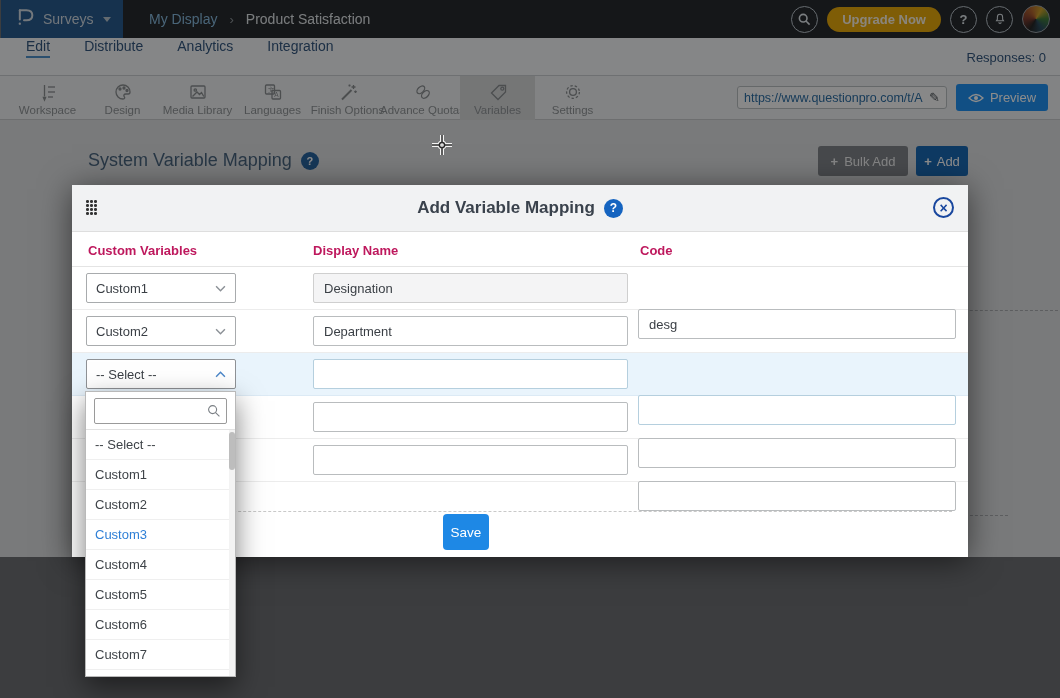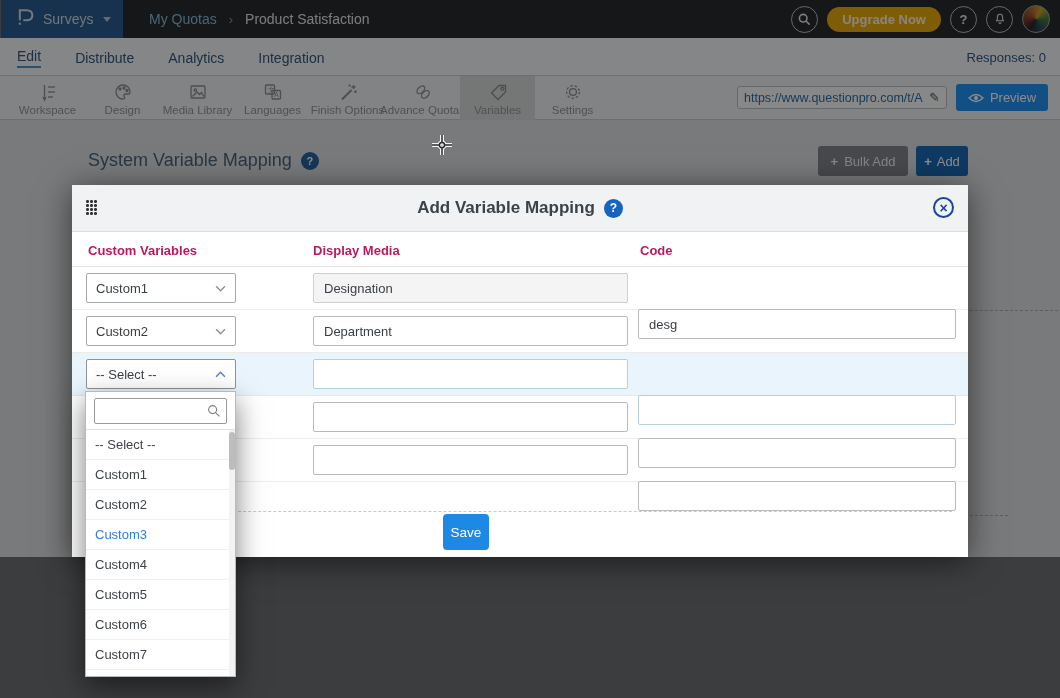--- a/index.html
+++ b/index.html
@@ -21,21 +21,21 @@
   .crumb-current { color:#dfe3e6; }
   .topbar-right { position:absolute; right:10px; top:0; height:38px; display:flex; align-items:center; gap:9px; }
   .tb-circle { width:27px; height:27px; border:1.5px solid #b9c2ca; border-radius:50%;
     display:flex; align-items:center; justify-content:center; color:#dfe5ea; font-size:13px; font-weight:bold; }
   .upgrade-btn { height:25px; padding:0 15px; border-radius:13px; background:#e8a90c; color:#faf3e3;
     font-size:13px; font-weight:bold; display:flex; align-items:center; }
   .avatar { width:28px; height:28px; border-radius:50%; border:1.5px solid #9aa1a8;
     background:conic-gradient(from 210deg,#262626,#7a3b2e,#b0632f,#caa02c,#3f7a3a,#2c4c5e,#262626); }
   
   .nav { position:absolute; top:38px; left:0; right:0; height:38px; background:#f3f5f6; border-bottom:1px solid #c9cccf; z-index:1; }
-  .nav-tabs { position:absolute; left:17px; top:0; height:30px; display:flex; gap:34px; align-items:flex-end; }
+  .nav-tabs { position:absolute; left:26px; top:0; height:30px; display:flex; gap:34px; align-items:flex-start; }
   .nav-tab { font-size:14px; color:#33567e; padding-bottom:2px; }
   .nav-tab.active { border-bottom:2px solid #4f90c8; }
   .responses { position:absolute; right:14px; top:0; height:38px; display:flex; align-items:center; font-size:13px; color:#33567e; }
   
   .toolbar { position:absolute; top:76px; left:0; right:0; height:44px; background:#edeff0; border-bottom:1px solid #c6c9cb; z-index:1; }
   .tool-items { position:absolute; left:10px; top:0; height:44px; display:flex; }
   .tool-item { width:75px; height:44px; display:flex; flex-direction:column; align-items:center; justify-content:center; gap:1px; }
   .tool-item.active { background:#d5d7d8; }
   .tool-item .lbl { font-size:11.5px; color:#8f9396; white-space:nowrap; }
   .tool-item svg { stroke:#8a8e91; fill:none; stroke-width:1.3; }
@@ -117,21 +117,21 @@
         <svg width="20" height="22" viewBox="0 0 24 24" fill="none" stroke="#d2dae2" stroke-width="2.4" stroke-linecap="round">
           <path d="M7 4 H15 C20 4 22 6.5 22 10 C22 13.5 20 16 15 16 H12"></path>
           <path d="M7 4 V15"></path>
           <circle cx="7" cy="20" r="1.4" fill="#d2dae2" stroke="none"></circle>
         </svg>
       </span>
       <span class="menu-label">Surveys</span>
       <span class="caret-down"></span>
     </div>
     <div class="breadcrumb">
-      <span class="crumb-link">My Quotas</span>
+      <span class="crumb-link">My Display</span>
       <span class="crumb-sep">›</span>
       <span class="crumb-current">Product Satisfaction</span>
     </div>
     <div class="topbar-right">
       <span class="tb-circle">
         <svg width="13" height="13" viewBox="0 0 13 13">
             <circle cx="5.2" cy="5.2" r="3.8" fill="none" stroke="#dfe5ea" stroke-width="1.6"></circle>
             <line x1="8" y1="8" x2="11.6" y2="11.6" stroke="#dfe5ea" stroke-width="1.6"></line>
           </svg>
       </span>
@@ -286,21 +286,21 @@
           <i></i>
           <i></i>
       </span>
       <span class="modal-title">Add Variable Mapping</span>
       <span class="help-blue">?</span>
       <span class="close-btn">×</span>
     </div>
 
     <div class="mcols">
       <span class="mcol-label mcol-1">Custom Variables</span>
-      <span class="mcol-label mcol-2">Display Media</span>
+      <span class="mcol-label mcol-2">Display Name</span>
       <span class="mcol-label mcol-3">Code</span>
     </div>
 
     <div class="mrow">
       <div class="sel">
         <span class="sel-text">Custom1</span>
         <svg width="11" height="7" viewBox="0 0 10 6">
             <polyline points="1,1 5,5 9,1" fill="none" stroke="#8b9096" stroke-width="1.3"></polyline>
           </svg>
       </div>

